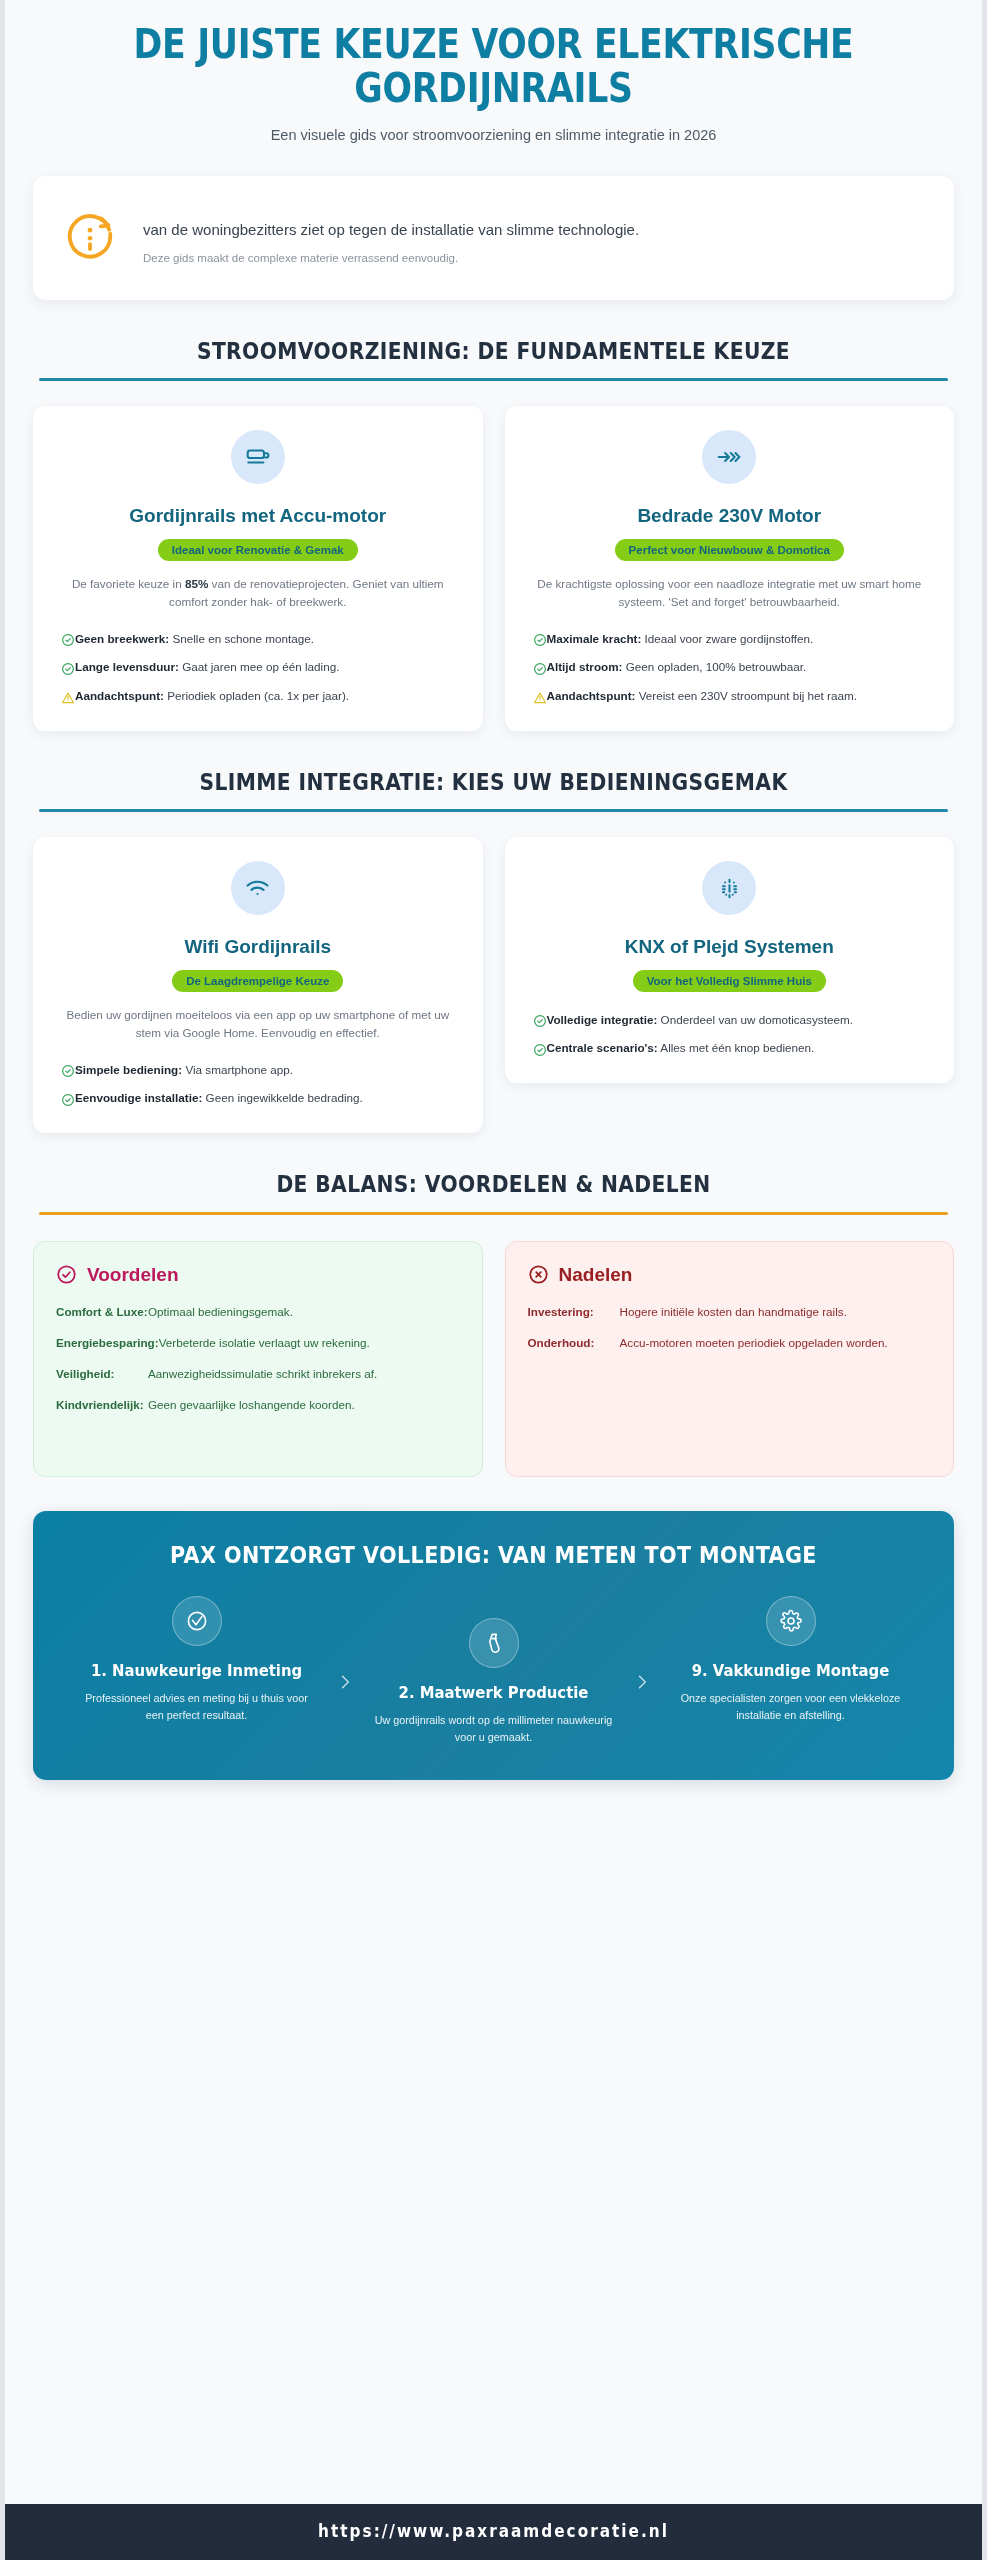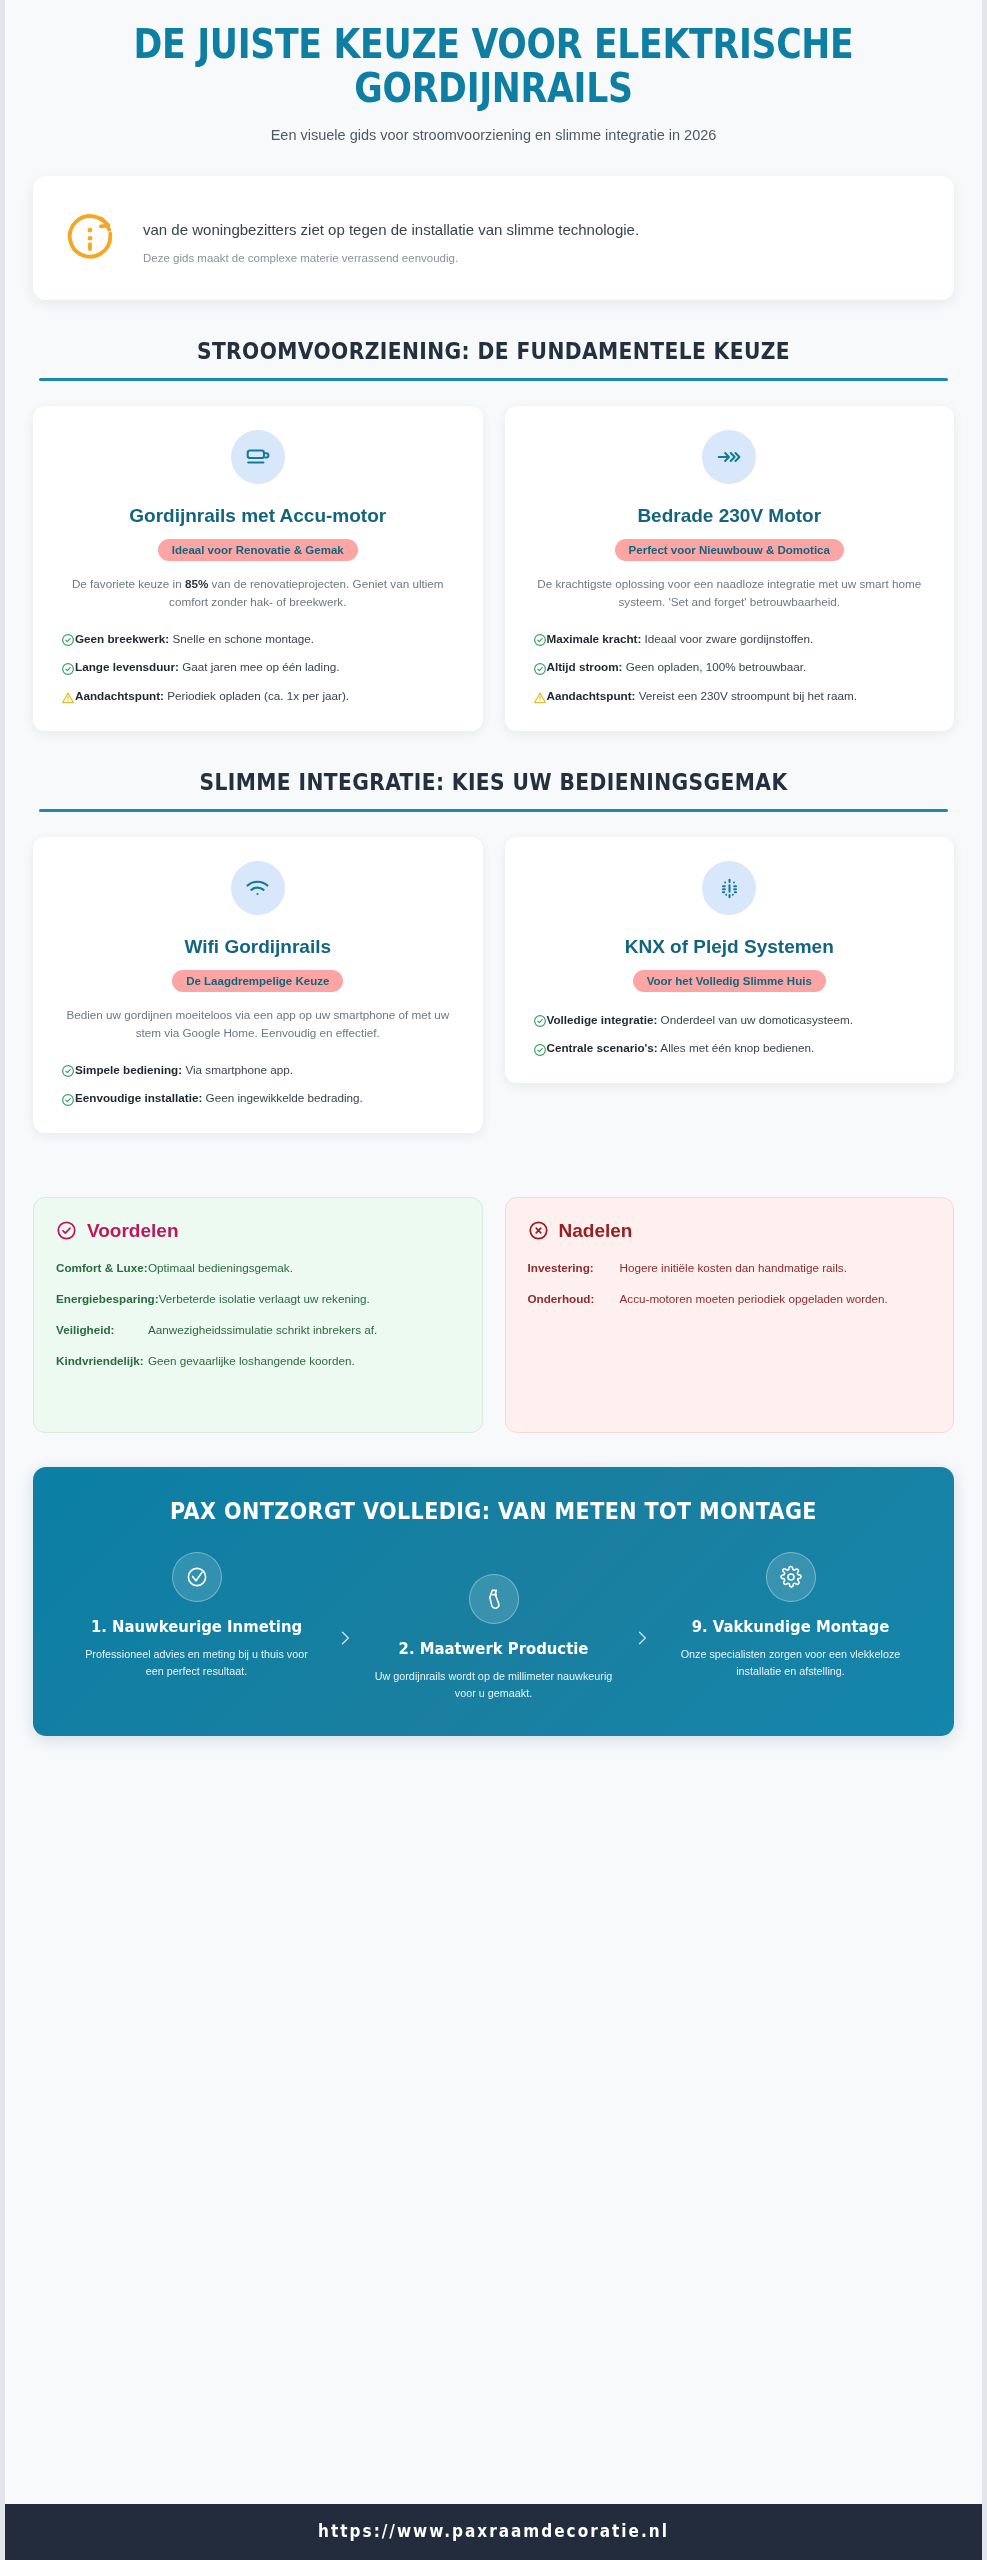--- a/index.html
+++ b/index.html
@@ -126,21 +126,21 @@
   .opt-title {
     margin-top: 20px;
     font-size: 19px;
     font-weight: 700;
     color: #13657f;
     line-height: 1.22;
   }
   .opt-badge {
     display: inline-block;
     margin-top: 11px;
-    background: #fca5a5;
+    background: #84cc16;
     color: #13657f;
     border-radius: 11px;
     padding: 5px 14px;
     font-size: 11.5px;
     font-weight: 700;
   }
   .opt-desc {
     margin-top: 14px;
     font-size: 11.7px;
     color: #6f7884;
@@ -444,20 +444,24 @@
                   </svg></span>
               <span><b>Centrale scenario's:</b><span> Alles met één knop bedienen.</span></span>
             </div>
           </div>
         </div>
 
       </div>
     </div>
 
     <div class="section">
+      <div class="section-head">
+        <h2 class="section-title">DE BALANS: VOORDELEN &amp; NADELEN</h2>
+        <div class="section-rule accent"></div>
+      </div>
       <div class="pc-grid">
 
         <div class="pc-card pros">
           <div class="pc-head">
             <span class="ico"><svg viewBox="0 0 24 24" width="21" height="21" fill="none" stroke="currentColor" stroke-width="2" stroke-linecap="round" stroke-linejoin="round">
                   <circle cx="12" cy="12" r="9.4"></circle>
                   <path d="M8 12.3l2.7 2.7 5.2-5.6"></path>
                 </svg></span>
             <span>Voordelen</span>
           </div>

